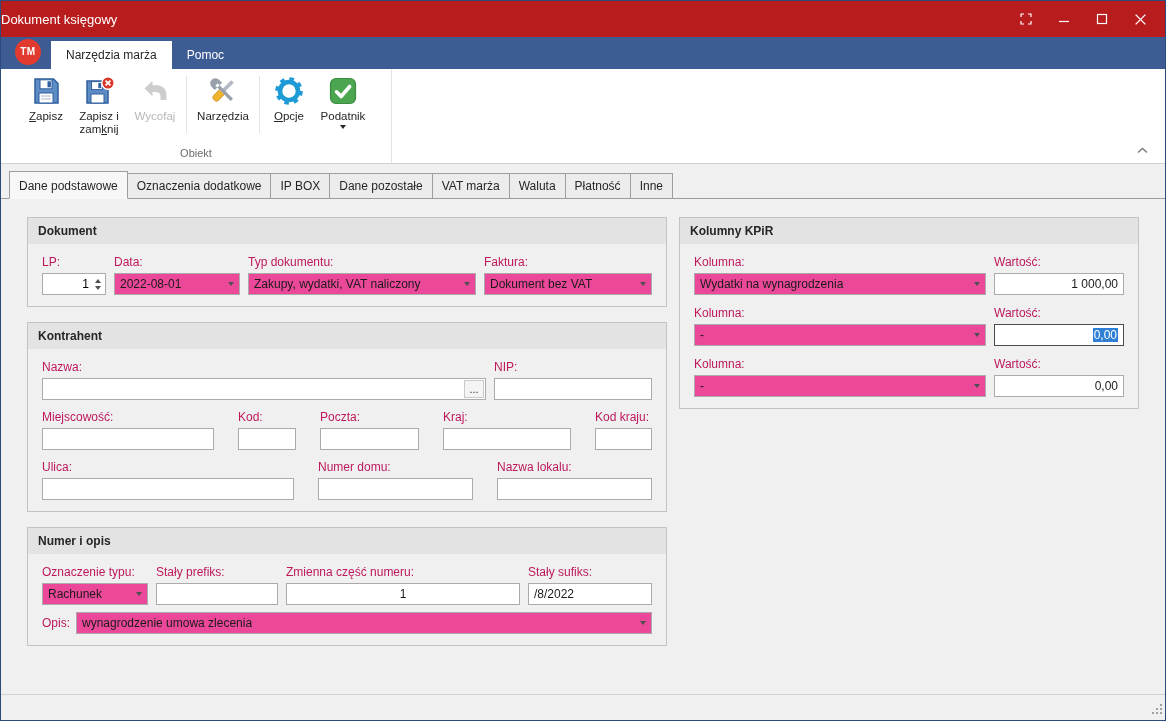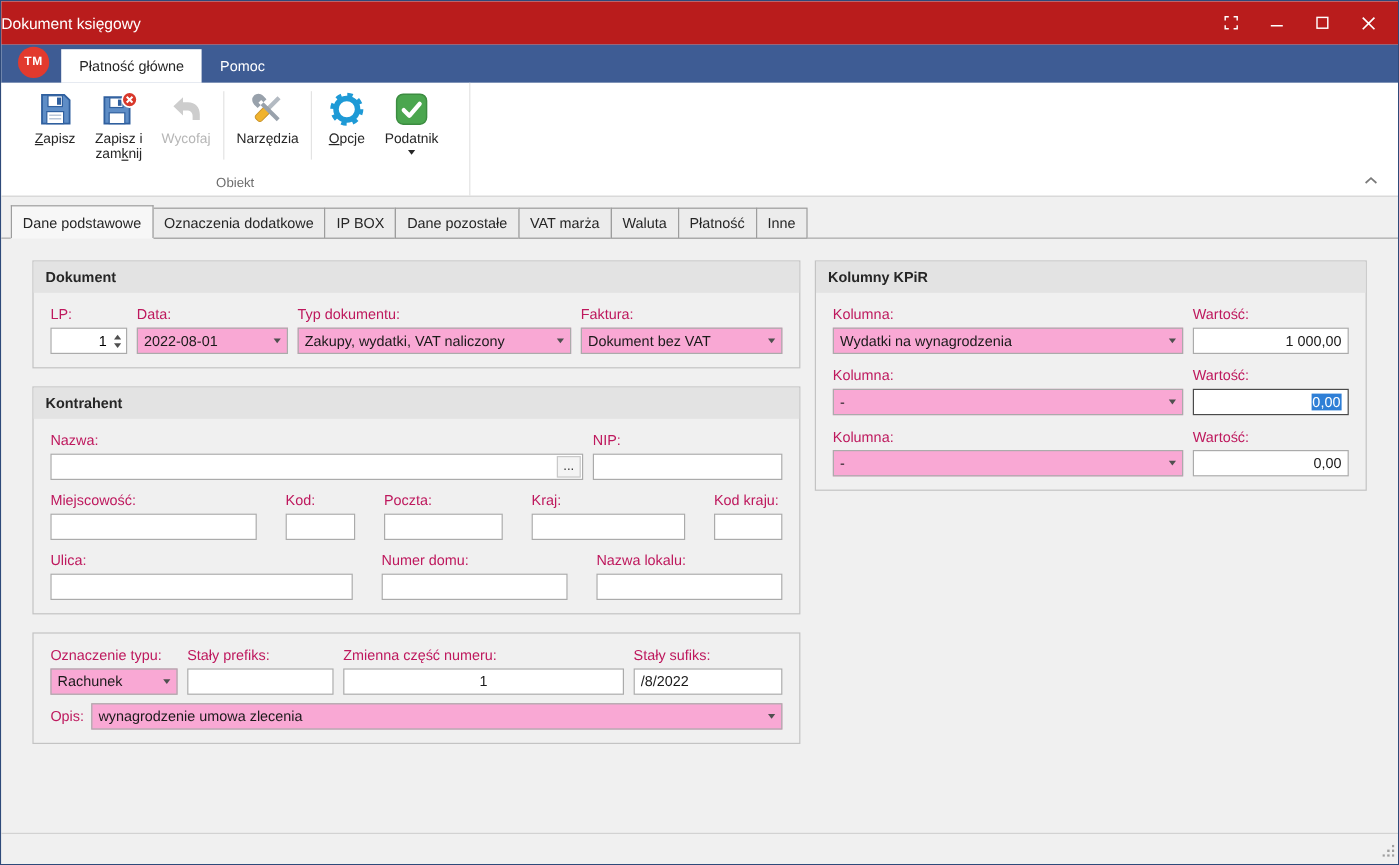--- a/index.html
+++ b/index.html
@@ -50,21 +50,21 @@
 
   .frow { display:flex; gap:8px; }
   .frow + .frow { margin-top:10px;gap:24px; }
   .fcol { display:flex; flex-direction:column; min-width:0; }
   .flabel { display:block; margin-bottom:4px; white-space:nowrap; color:#be185d; }
 
   .tb { height:22px; border:1px solid #ababab; background:#ffffff; font-family:"Liberation Sans",sans-serif; font-size:12px; padding:0 5px; color:#1a1a1a; width:100%; outline:none; }
   .tb.num { text-align:right; }
   .tb.center { text-align:center; }
 
-  .combo { height:22px; border:1px solid #ababab; background:#f9a8d4; display:flex; align-items:center; padding-left:5px; width:100%; }
+  .combo { height:22px; border:1px solid #ababab; background:#ec4899; display:flex; align-items:center; padding-left:5px; width:100%; }
   .combo-text { flex:1; white-space:nowrap; overflow:hidden; color:#1a1a1a; }
   .combo-arrow { width:16px; flex:none; display:flex; justify-content:center; align-items:center; }
   .combo-arrow::before { content:""; width:0; height:0; border-left:3.5px solid transparent; border-right:3.5px solid transparent; border-top:4px solid #4f4f4f; }
 
   .spinbox { height:22px; border:1px solid #ababab; background:#ffffff; display:flex; align-items:stretch; width:100%; }
   .spinbox input { flex:1; min-width:0; border:none; text-align:right; font-family:"Liberation Sans",sans-serif; font-size:12px; padding:0 3px; outline:none; background:transparent; }
   .spin-btns { width:13px; flex:none; display:flex; flex-direction:column; justify-content:center; align-items:center; gap:3px; padding-right:2px; }
   .spin-up { width:0; height:0; border-left:3px solid transparent; border-right:3px solid transparent; border-bottom:4px solid #4f4f4f; }
   .spin-down { width:0; height:0; border-left:3px solid transparent; border-right:3px solid transparent; border-top:4px solid #4f4f4f; }
 
@@ -120,21 +120,21 @@
       <span class="wbtn">
           <svg width="13" height="13" viewBox="0 0 12 12">
             <path d="M1.5 1.5 L10.5 10.5 M10.5 1.5 L1.5 10.5" stroke="#ffffff" stroke-width="1.3"></path>
           </svg>
         </span>
     </div>
   </div>
 
   <div class="ribbon-tabs">
     <span class="app-logo">TM</span>
-    <span class="rtab active">Płatność główne</span>
+    <span class="rtab active">Narzędzia marża</span>
     <span class="rtab">Pomoc</span>
   </div>
 
   <div class="ribbon">
     <div class="rgroup">
       <div class="rgroup-buttons">
 
         <div class="rbtn" style="width:48px">
           <svg class="icon32" viewBox="0 0 32 32">
             <path d="M5 4 h18.5 L28 8.5 V28 H5 Z" fill="#5e8dc6" stroke="#2f5f9e" stroke-width="1.5"></path>
@@ -314,20 +314,21 @@
             </div>
             <div class="fcol w155">
               <span class="flabel">Nazwa lokalu:</span>
               <input class="tb" value="" style="">
             </div>
           </div>
         </div>
       </div>
 
       <div class="groupbox" style="margin-bottom:0">
+        <div class="gb-header">Numer i opis</div>
         <div class="gb-body">
           <div class="frow">
             <div class="fcol w106">
               <span class="flabel">Oznaczenie typu:</span>
               <div class="combo">
                 <span class="combo-text">Rachunek</span>
                 <span class="combo-arrow"></span>
               </div>
             </div>
             <div class="fcol w122">

